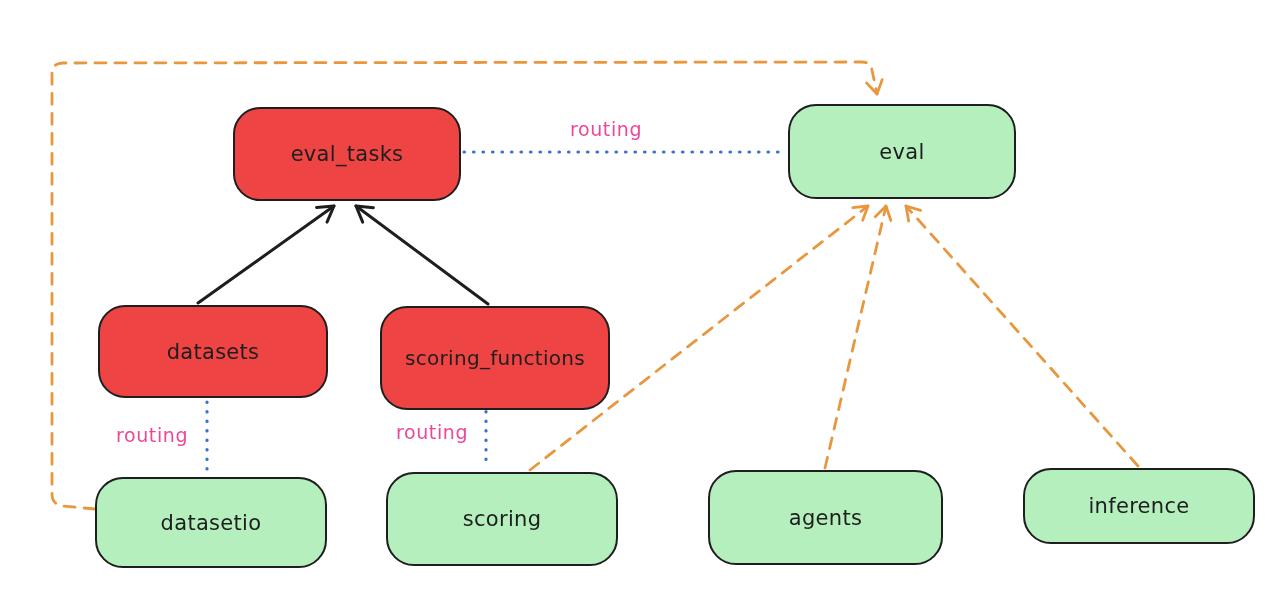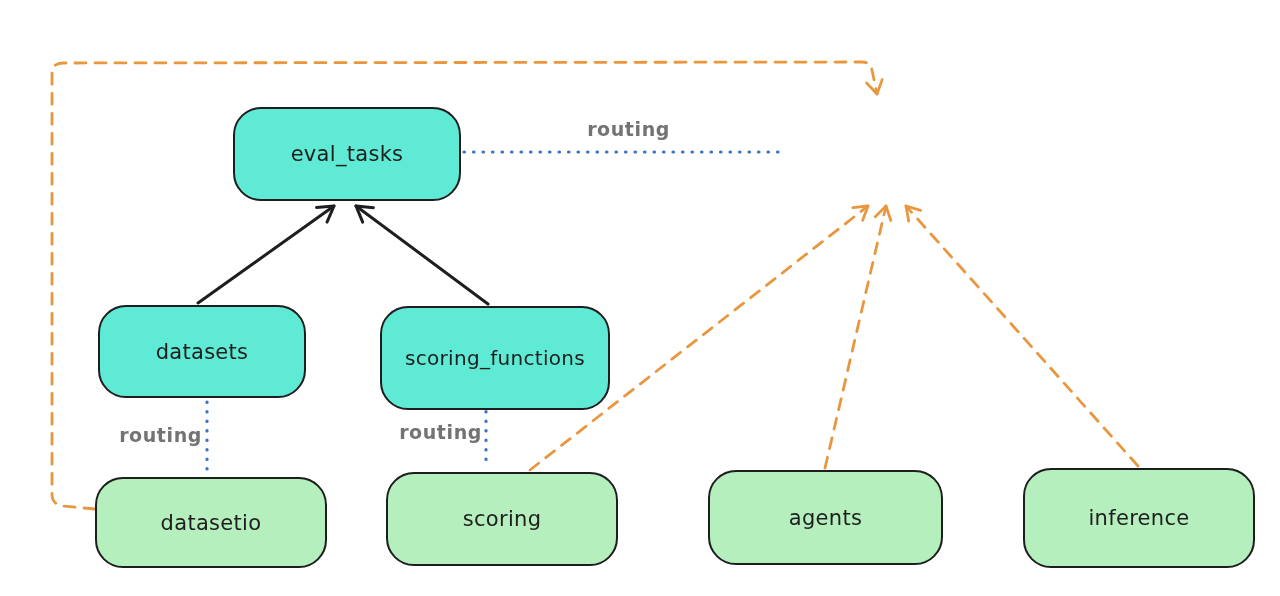--- a/index.html
+++ b/index.html
@@ -27,29 +27,29 @@
     box-sizing: border-box;
     border: 2.6px solid #1e1e1e;
     border-radius: 28px;
     display: flex;
     align-items: center;
     justify-content: center;
     font-size: 21px;
     color: #1e1e1e;
     letter-spacing: 0.3px;
   }
-  .node-blue  { background: #5eead4; }
+  .node-blue  { background: #ef4444; border-radius: 27px; }
   .node-green { background: #b4efbd; }
   .routing-label {
     position: absolute;
-    color: #737373;
+    color: #ec4899;
     font-size: 19px;
-    font-weight: 700;
+    font-weight: 400;
     letter-spacing: 0.6px;
-    text-align: right;
+    text-align: left;
   }
 </style>
 </head>
 <body>
 
 <div class="canvas">
 
   <svg class="edges-layer" width="1280" height="596" viewBox="0 0 1280 596" xmlns="http://www.w3.org/2000/svg">
     <defs>
       <marker id="ah-black" markerUnits="userSpaceOnUse" markerWidth="26" markerHeight="26" refX="20" refY="13" orient="auto">
@@ -74,32 +74,33 @@
 
     <line x1="825" y1="468" x2="886" y2="206" stroke="#e8973f" stroke-width="2.8" stroke-linecap="round" stroke-dasharray="11 9" marker-end="url(#ah-orange)"></line>
 
     <line x1="1138" y1="466" x2="906" y2="206" stroke="#e8973f" stroke-width="2.8" stroke-linecap="round" stroke-dasharray="11 9" marker-end="url(#ah-orange)"></line>
 
     <path d="M 95,509 L 62,506 Q 52,504 52,494 L 52,74 Q 52,63 63,63 L 862,62 Q 871,62 872,70 L 877,94" fill="none" stroke="#e8973f" stroke-width="2.8" stroke-linecap="round" stroke-dasharray="11 9" marker-end="url(#ah-orange)"></path>
   </svg>
 
   <div class="node node-blue" style="left:233px; top:107px; width:228px; height:94px;">eval_tasks</div>
 
+  <div class="node node-green" style="left:788px; top:104px; width:228px; height:95px;">eval</div>
 
-  <div class="node node-blue" style="left:98px; top:305px; width:208px; height:93px;">datasets</div>
+  <div class="node node-blue" style="left:98px; top:305px; width:230px; height:93px;">datasets</div>
 
   <div class="node node-blue" style="left:380px; top:306px; width:230px; height:104px; font-size:20px;">scoring_functions</div>
 
   <div class="node node-green" style="left:386px; top:472px; width:232px; height:94px;">scoring</div>
 
   <div class="node node-green" style="left:95px; top:477px; width:232px; height:91px;">datasetio</div>
 
   <div class="node node-green" style="left:708px; top:470px; width:235px; height:95px;">agents</div>
 
-  <div class="node node-green" style="left:1023px; top:468px; width:232px; height:100px;">inference</div>
+  <div class="node node-green" style="left:1023px; top:468px; width:232px; height:76px;">inference</div>
 
   <div class="routing-label" style="left:570px; top:118px; width:100px;">routing</div>
 
   <div class="routing-label" style="left:116px; top:424px; width:86px;">routing</div>
 
   <div class="routing-label" style="left:396px; top:421px; width:86px;">routing</div>
 
 </div>
 
 </body></html>

